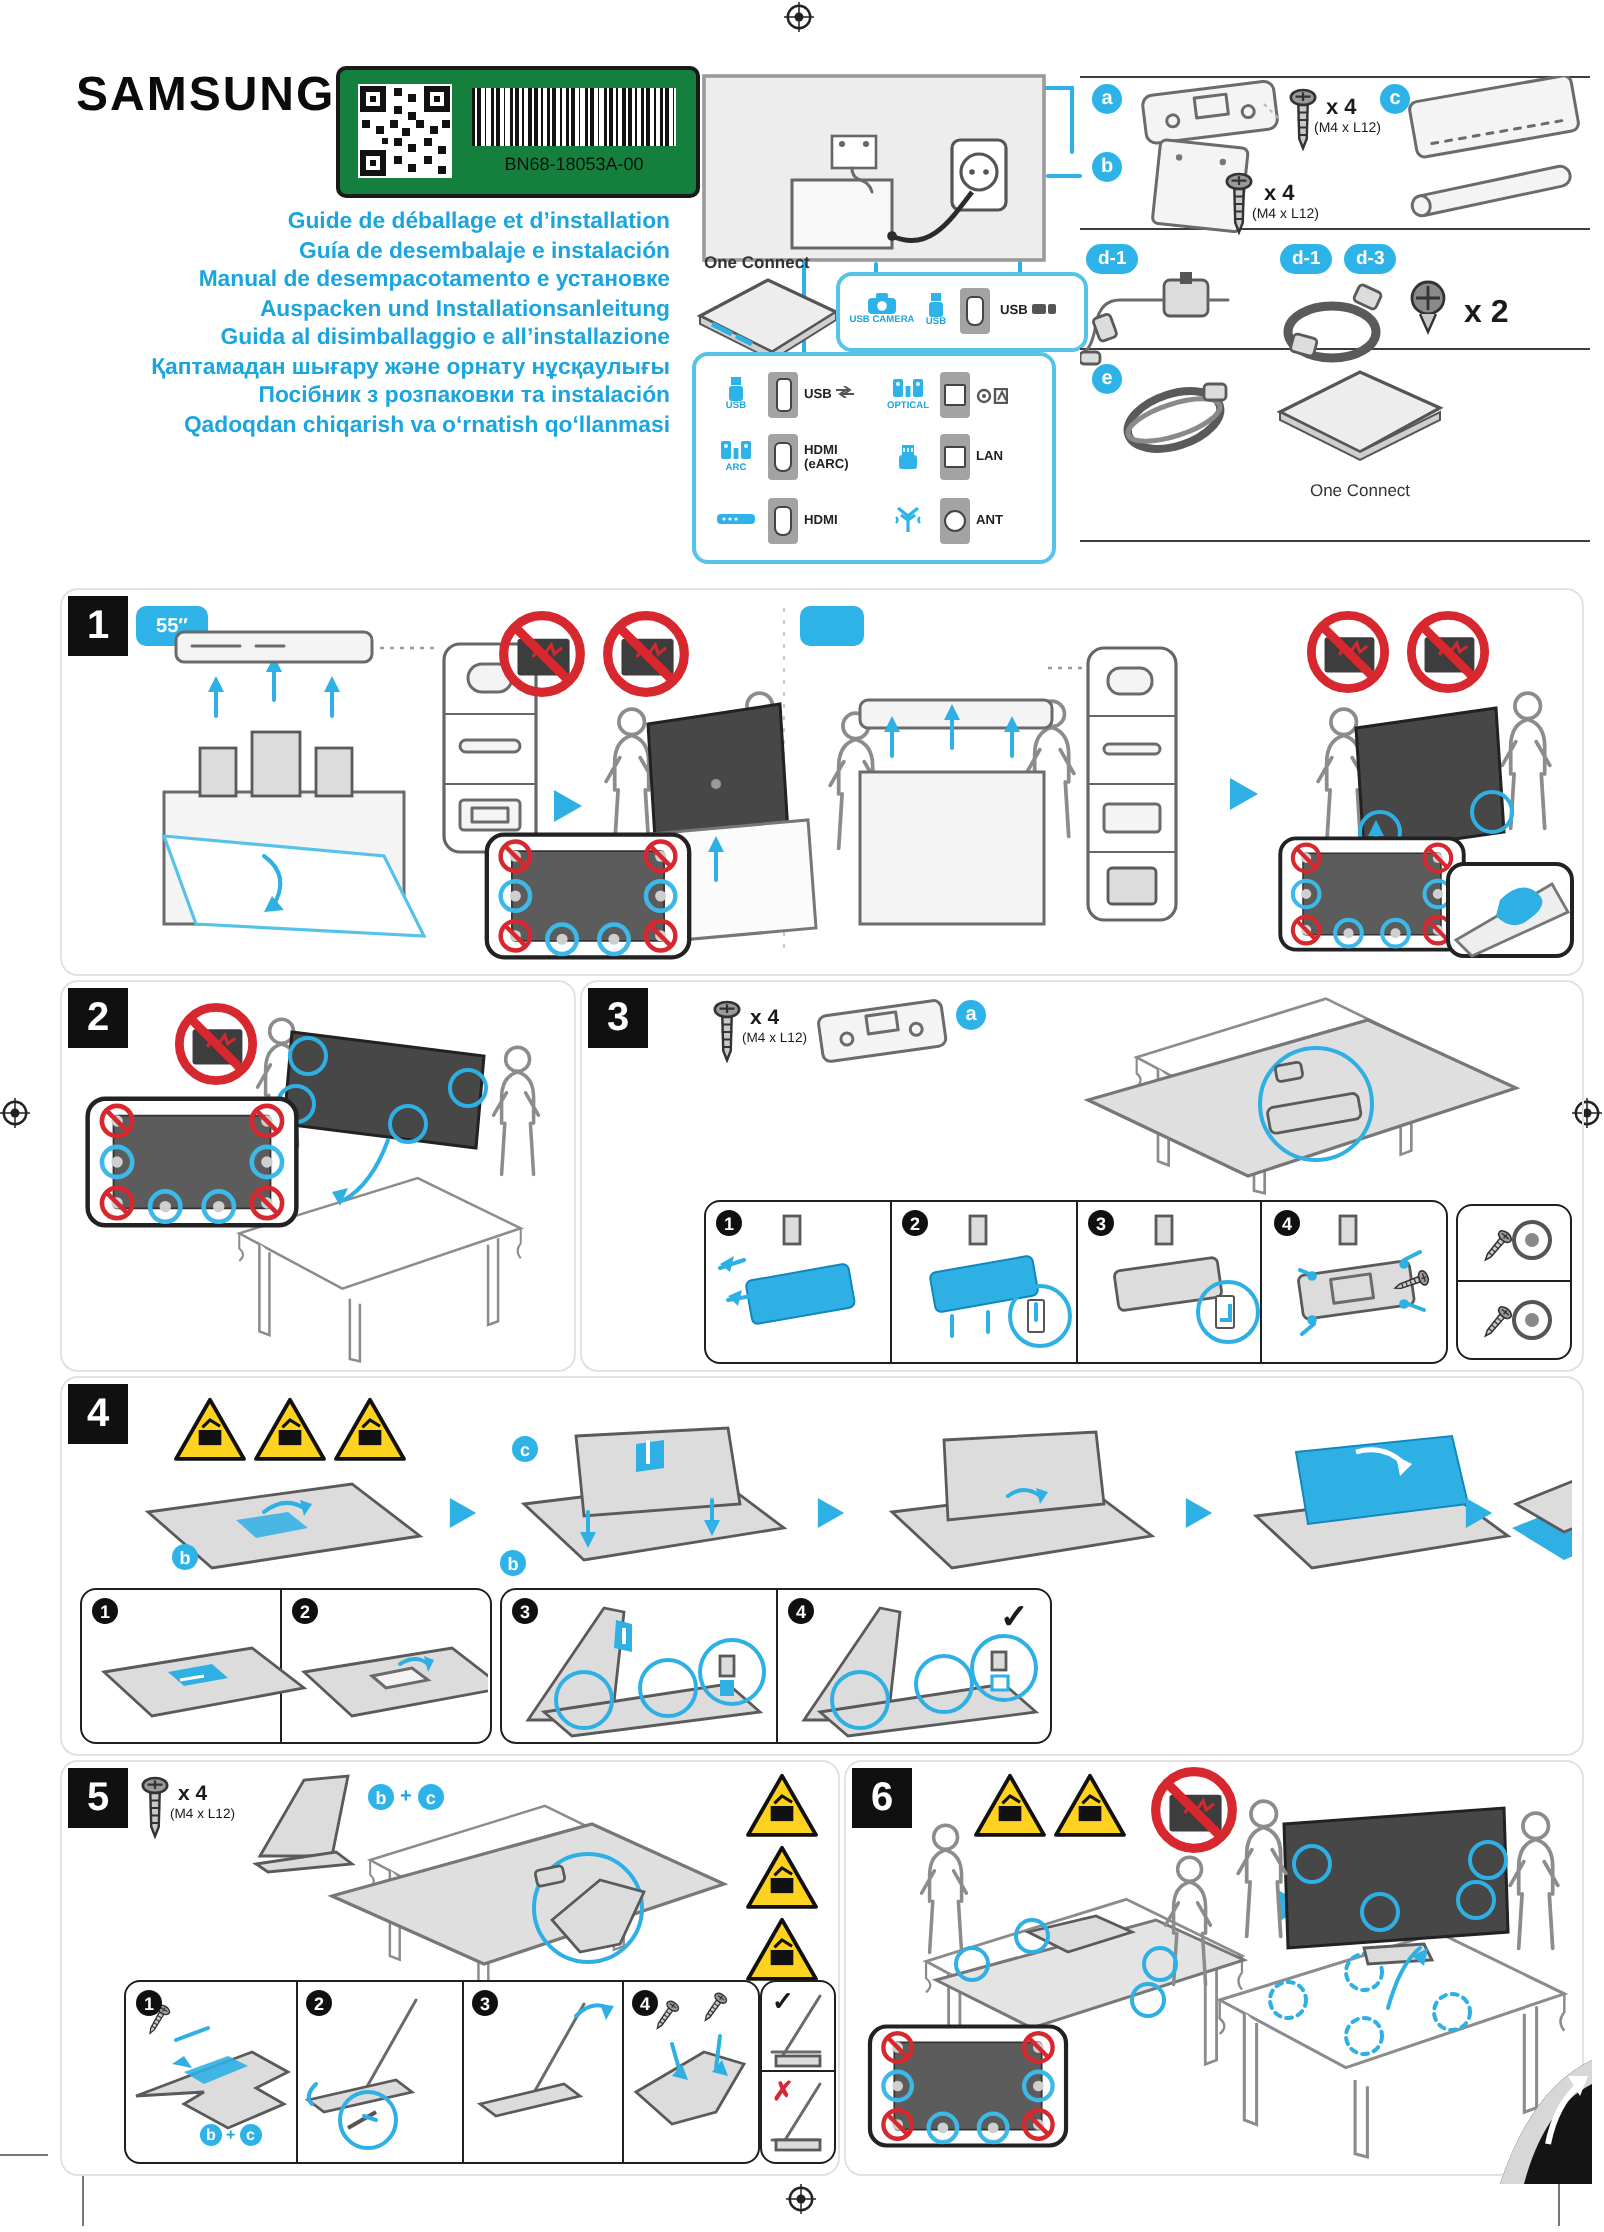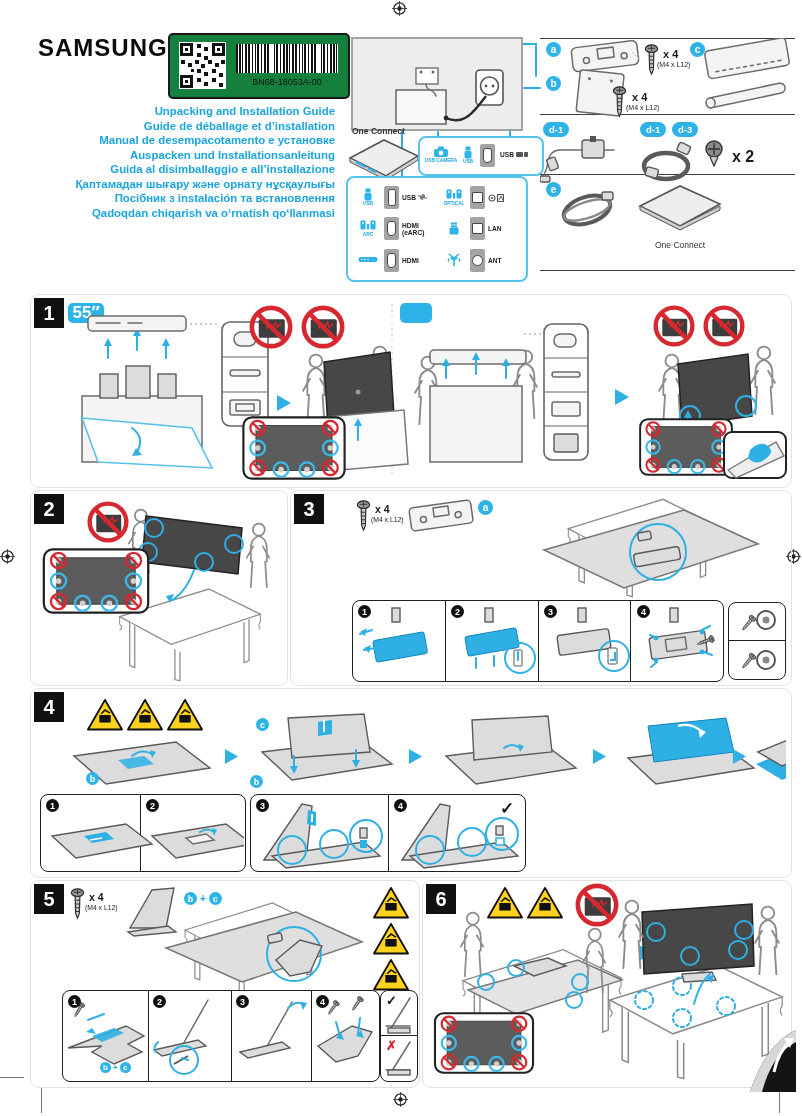--- a/index.html
+++ b/index.html
@@ -170,27 +170,27 @@
           <rect x="33" y="36" width="4" height="4"></rect>
           <rect x="40" y="41" width="4" height="4"></rect>
           <rect x="12" y="27" width="3" height="3"></rect>
     </g>
   </svg>
   <div class="barcode" style="left:66px;top:9px;width:102px;height:29px"></div>
   <div class="t" style="left:66px;top:42px;width:102px;text-align:center;font-size:9px;color:#111">BN68-18053A-00</div>
 </div>
 
 <div class="abs" style="left:40px;top:104px;width:295px;text-align:right;font-size:11.4px;font-weight:bold;line-height:14.5px;color:#1ba5de">
-  <div>Unpacking and Installation Guide</div>
   <div>Guide de déballage et d’installation</div>
+  <div>Guía de desembalaje e instalación</div>
   <div>Manual de desempacotamento e установке</div>
   <div>Auspacken und Installationsanleitung</div>
   <div>Guida al disimballaggio e all’installazione</div>
   <div>Қаптамадан шығару және орнату нұсқаулығы</div>
-  <div>Посібник з instalación та встановлення</div>
+  <div>Посібник з розпаковки та instalación</div>
   <div>Qadoqdan chiqarish va o‘rnatish qo‘llanmasi</div>
 </div>
 
 <svg class="abs" style="left:338px;top:28px" width="206" height="252" viewBox="0 0 206 252">
   <g class="cy" stroke-width="1.4">
     <path d="M92 32V16H198v32"></path>
     <path d="M150 72h22v58"></path>
     <path d="M100 104v46"></path>
     <path d="M64 100v82"></path>
     <path d="M186 60h16"></path>
@@ -429,21 +429,21 @@
   <rect x="44" y="4" width="11" height="8" rx="2" class="gr"></rect>
 </svg>
 <svg class="abs" style="left:632px;top:182px" width="96" height="50" viewBox="0 0 96 50">
   <path d="M8 24L48 4l40 18-40 22Z" fill="#ededed" stroke="#555" stroke-width="1.6"></path>
   <path d="M8 24l40 20 40-20v4L48 48 8 28Z" fill="#cfcfcf" stroke="#555" stroke-width="1"></path>
 </svg>
 <div class="t" style="left:628px;top:240px;width:104px;text-align:center;font-size:8.5px;color:#333">One Connect</div>
 
 <div class="sec" style="left:30px;top:294px;width:760px;height:192px"></div>
 <div class="tile" style="left:34px;top:298px">1</div>
-<div class="sizebadge" style="left:68px;top:303px;width:36px;height:20px;font-size:17px">55″</div>
+<div class="sizebadge" style="left:68px;top:303px;width:36px;height:20px;font-size:10px">55″</div>
 <div class="sizebadge" style="left:400px;top:303px;width:32px;height:20px"></div>
 
 <svg class="abs" style="left:62px;top:300px" width="726" height="182" viewBox="0 0 726 182">
   <line x1="330" y1="4" x2="330" y2="178" stroke="#c9c9c9" stroke-dasharray="2 4"></line>
 
   <rect x="20" y="96" width="120" height="66" class="fl"></rect>
   <path d="M20 118l110 10 20 40-114-6z" fill="#fff" stroke="#57c2e9" stroke-width="1.6"></path>
   <path d="M70 128q14 10 4 26" class="cy"></path>
       <path d="M70 156l4-8 6 7z" class="cyf"></path>
   <rect x="38" y="74" width="18" height="24" class="gr"></rect>

